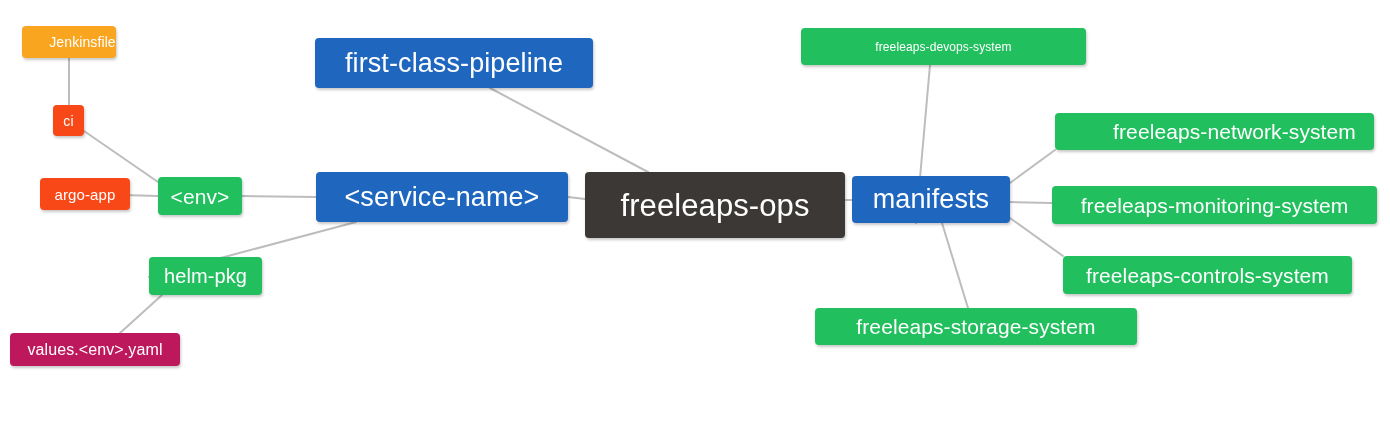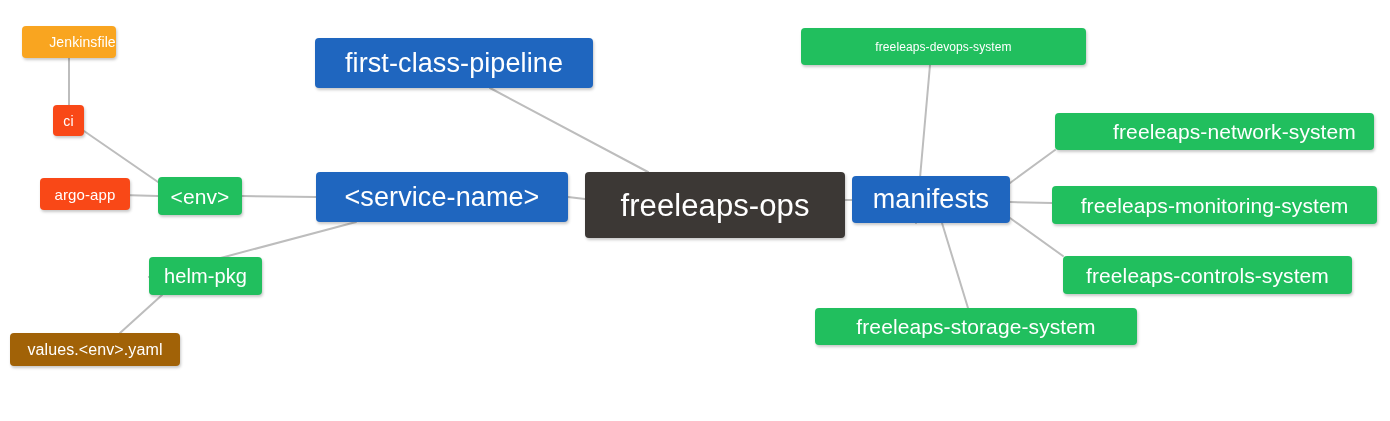--- a/index.html
+++ b/index.html
@@ -69,21 +69,21 @@
       <polyline class="edge" points="1010,202 1052,203"></polyline>
       <polyline class="edge" points="1010,218 1063,256"></polyline>
       <polyline class="edge" points="942,223 968,308"></polyline>
     </svg>
   <div id="node-layer">
       <div class="node" style="left: 22px; top: 26px; width: 94px; height: 32px; background: rgb(249, 165, 32); font-size: 14px; padding-left: 27px;">Jenkinsfile</div>
       <div class="node" style="left: 53px; top: 105px; width: 31px; height: 31px; background: rgb(249, 72, 23); font-size: 14px;">ci</div>
       <div class="node" style="left: 40px; top: 178px; width: 90px; height: 32px; background: rgb(249, 72, 23); font-size: 15px;">argo-app</div>
       <div class="node" style="left: 158px; top: 177px; width: 84px; height: 38px; background: rgb(33, 191, 94); font-size: 21px;">&lt;env&gt;</div>
       <div class="node" style="left: 149px; top: 257px; width: 113px; height: 38px; background: rgb(33, 191, 94); font-size: 20px;">helm-pkg</div>
-      <div class="node" style="left: 10px; top: 333px; width: 170px; height: 33px; background: #a16207; font-size: 16px;">values.&lt;env&gt;.yaml</div>
+      <div class="node" style="left: 10px; top: 333px; width: 170px; height: 33px; background: #be185d; font-size: 16px;">values.&lt;env&gt;.yaml</div>
       <div class="node" style="left: 315px; top: 38px; width: 278px; height: 50px; background: rgb(31, 102, 191); font-size: 27px;">first-class-pipeline</div>
       <div class="node" style="left: 316px; top: 172px; width: 252px; height: 50px; background: rgb(31, 102, 191); font-size: 27px;">&lt;service-name&gt;</div>
       <div class="node root" style="left: 585px; top: 172px; width: 260px; height: 66px; background: rgb(60, 56, 53); font-size: 31px;">freeleaps-ops</div>
       <div class="node" style="left: 852px; top: 176px; width: 158px; height: 47px; background: rgb(31, 102, 191); font-size: 27px;">manifests</div>
       <div class="node" style="left: 801px; top: 28px; width: 285px; height: 37px; background: rgb(33, 191, 94); font-size: 12px;">freeleaps-devops-system</div>
       <div class="node" style="left: 1055px; top: 113px; width: 319px; height: 37px; background: rgb(33, 191, 94); font-size: 21px; padding-left: 40px;">freeleaps-network-system</div>
       <div class="node" style="left: 1052px; top: 186px; width: 325px; height: 38px; background: rgb(33, 191, 94); font-size: 21px;">freeleaps-monitoring-system</div>
       <div class="node" style="left: 1063px; top: 256px; width: 289px; height: 38px; background: rgb(33, 191, 94); font-size: 21px;">freeleaps-controls-system</div>
       <div class="node" style="left: 815px; top: 308px; width: 322px; height: 37px; background: rgb(33, 191, 94); font-size: 21px;">freeleaps-storage-system</div>
     </div>

